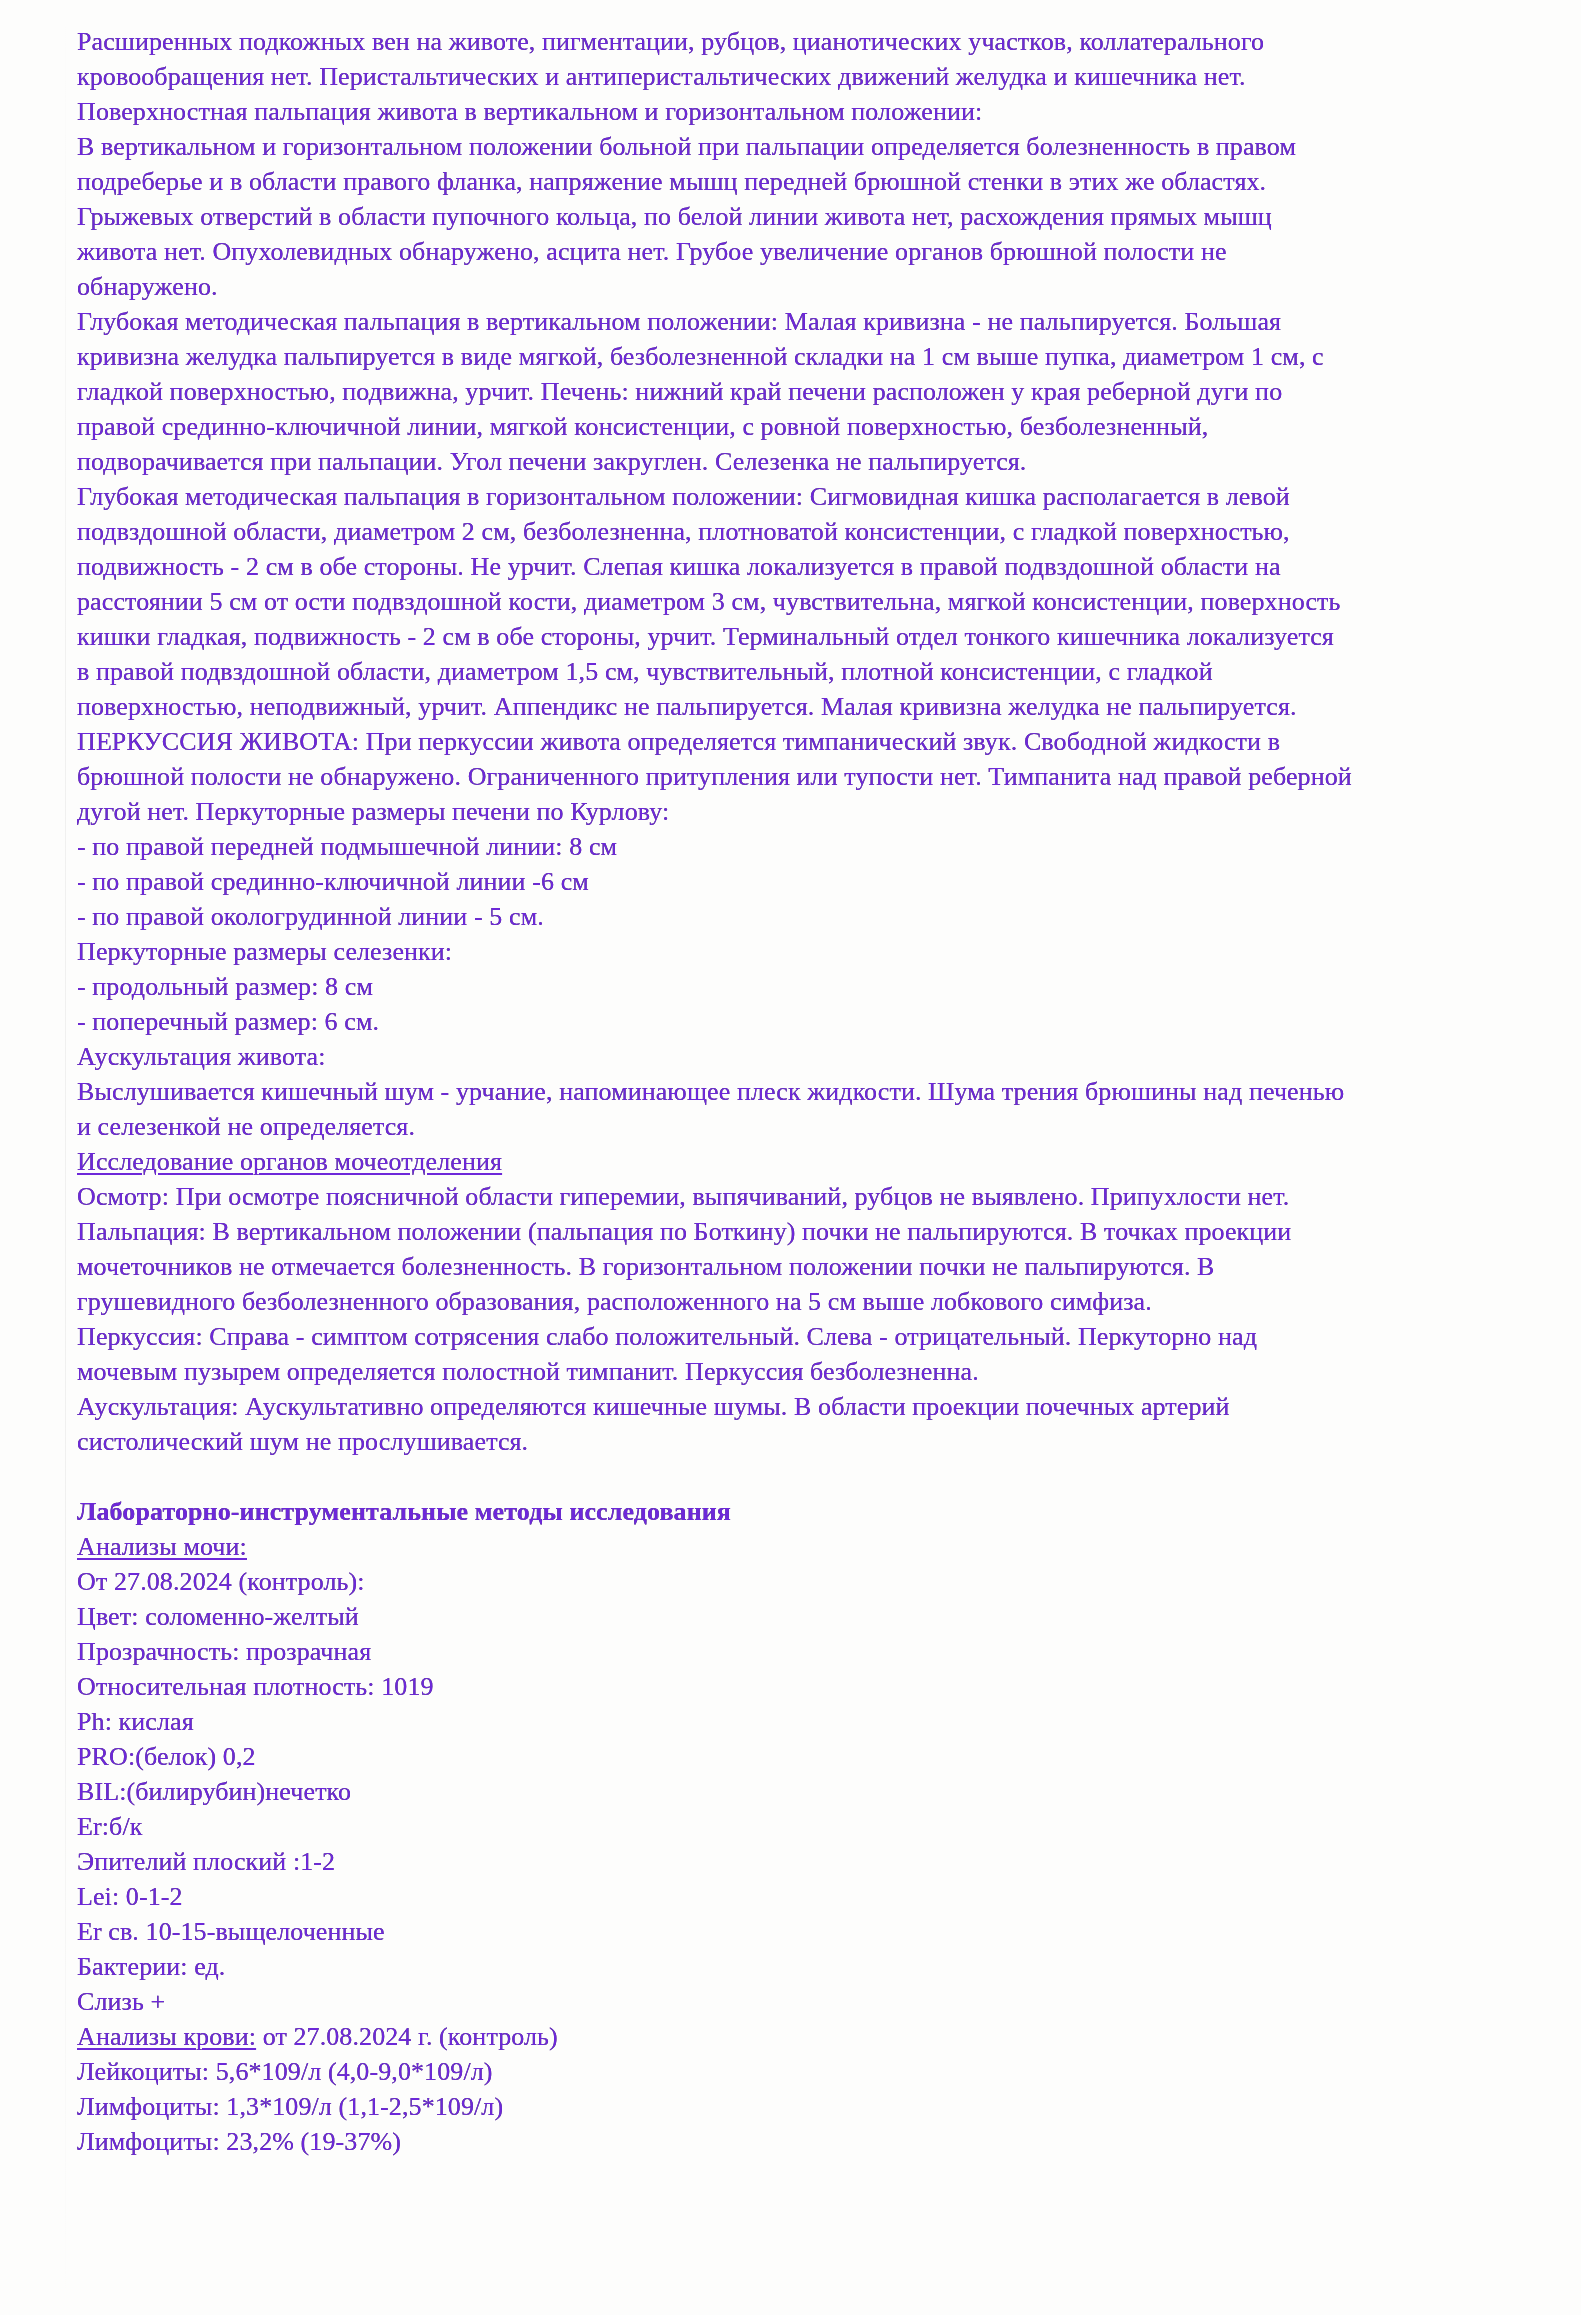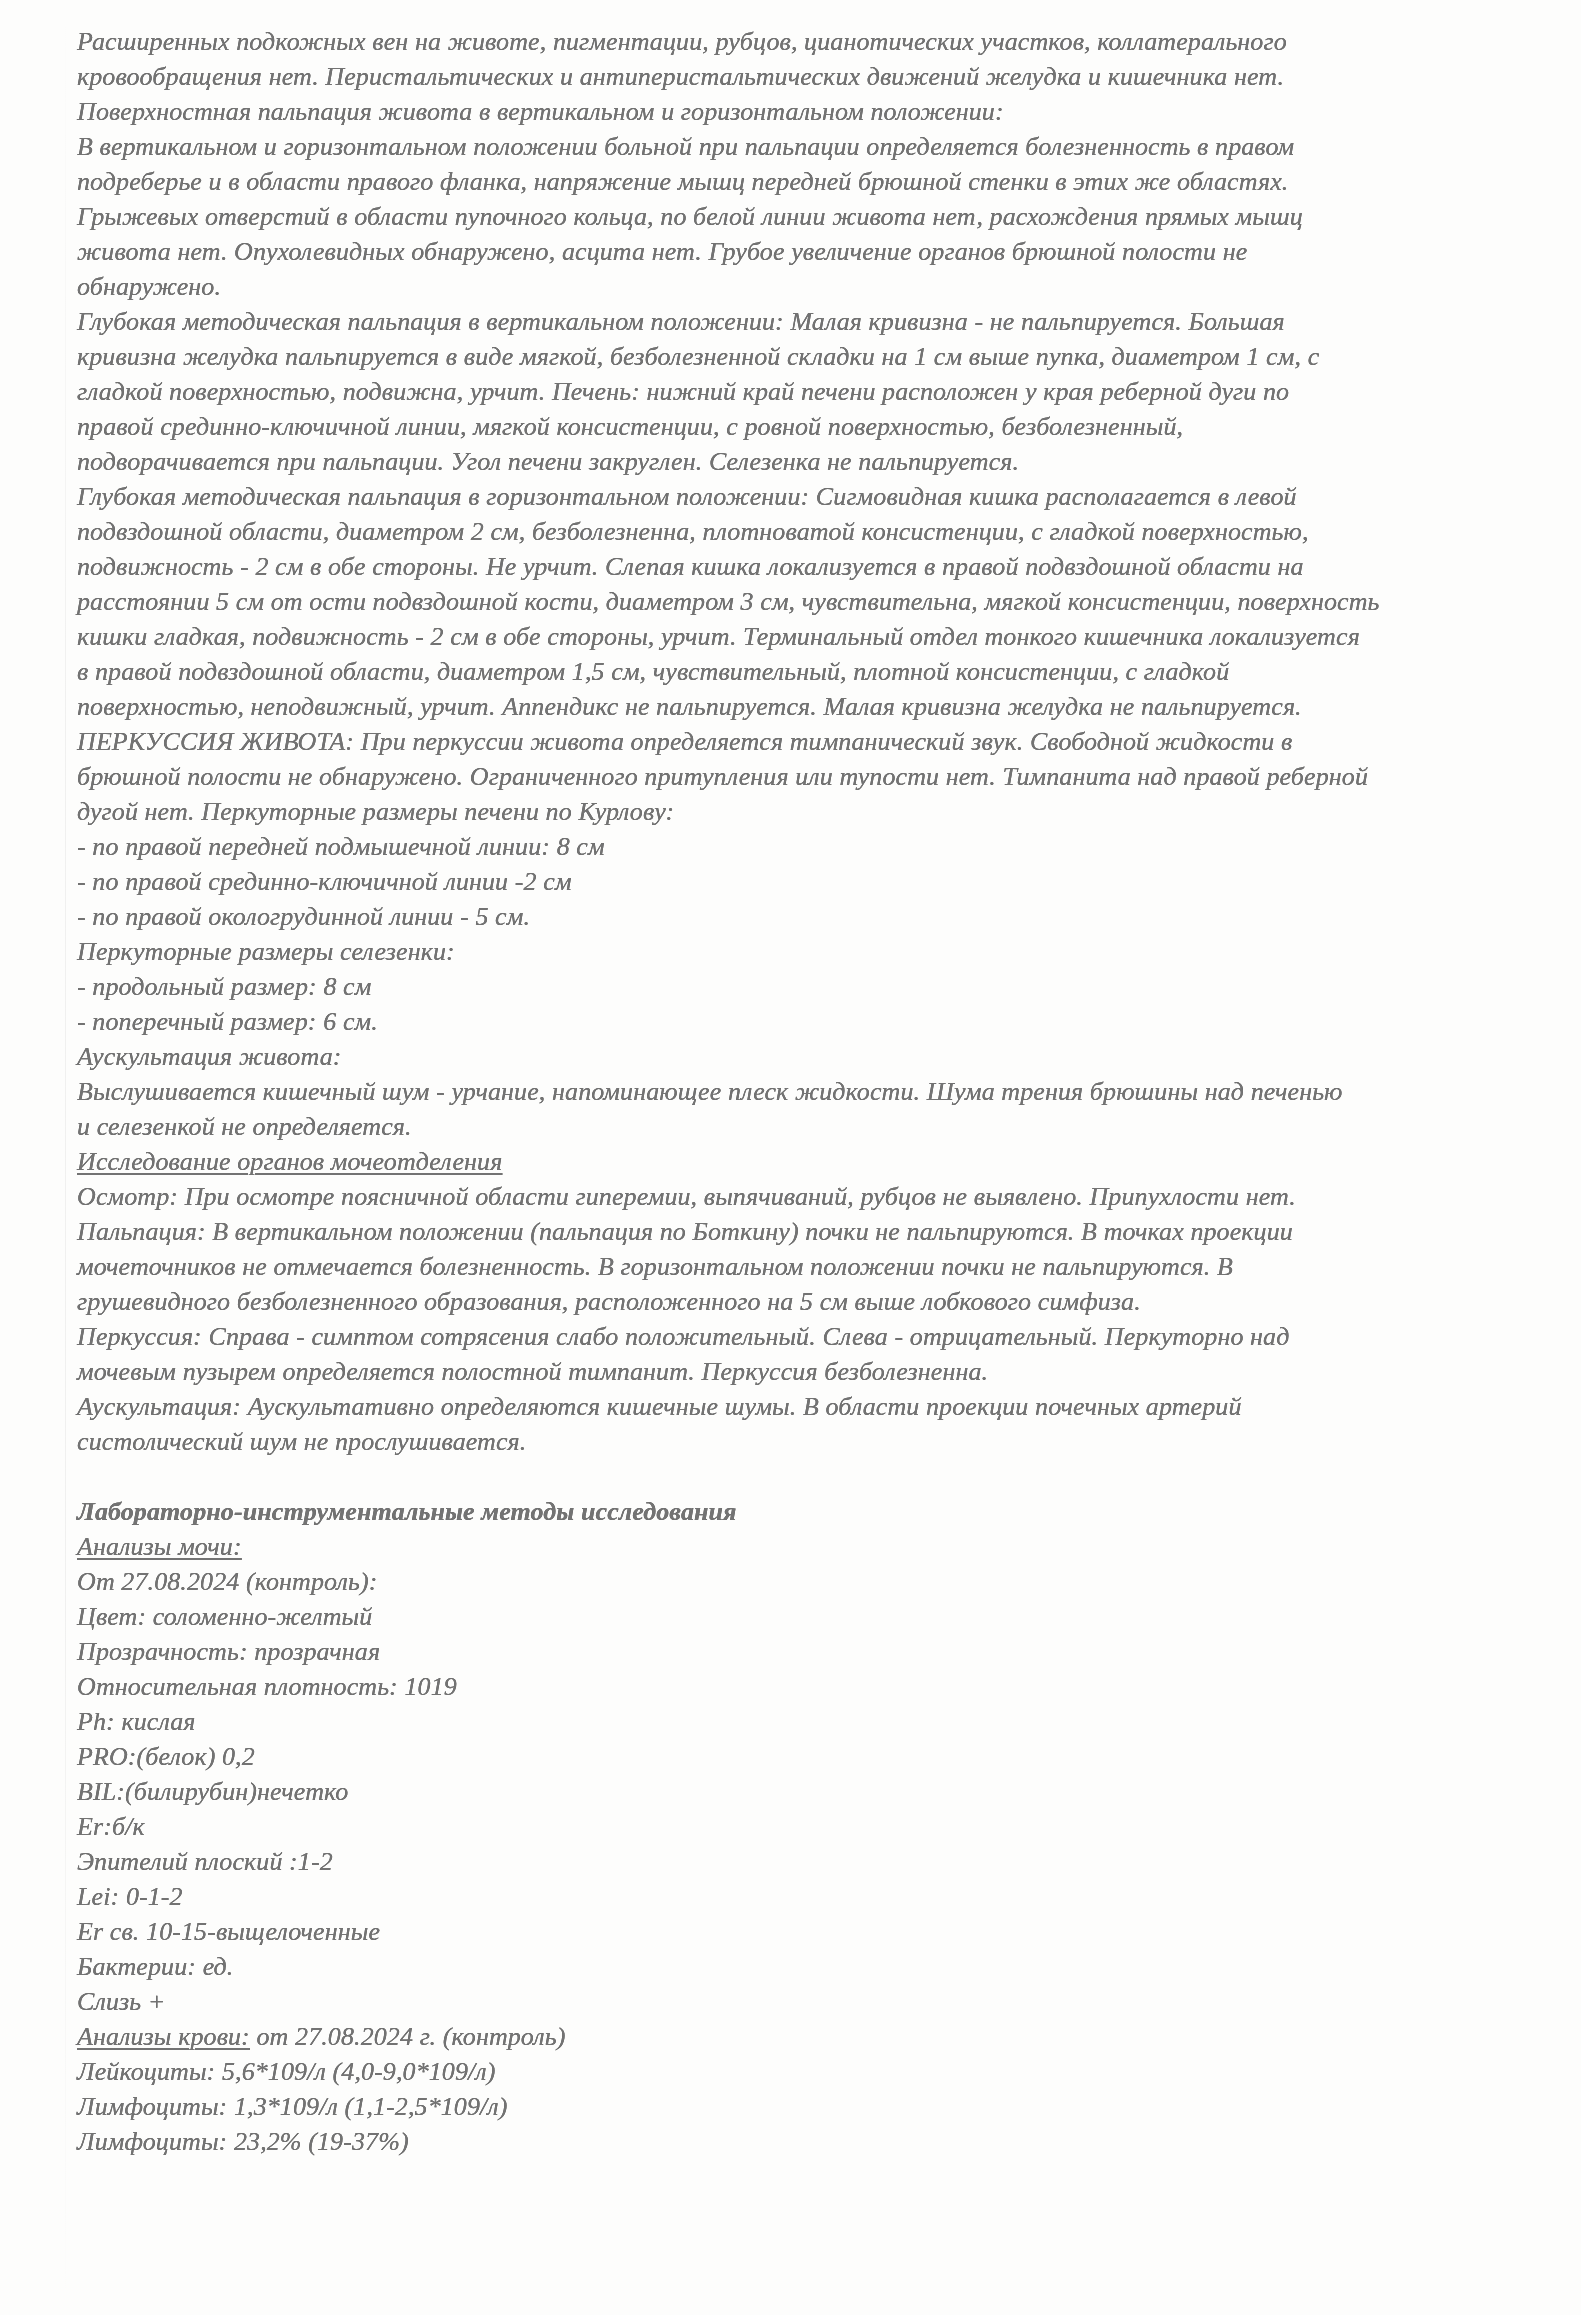--- a/index.html
+++ b/index.html
@@ -40,21 +40,21 @@
     left: 65px;
     top: 0;
     width: 1px;
     height: 100%;
     background: linear-gradient(#00000000, #0000000d 30%, #0000000d 70%, #00000000);
   }
 </style>
 </head>
 <body>
 
-<div class="page" style="background: rgb(253, 253, 252); color: #737373; font-style: italic;">
+<div class="page" style="background: rgb(253, 253, 252); color: #6d28d9;">
   <div class="scan-edge"></div>
   <div class="content">
       <div class="section">
         <div class="line"><span>Расширенных подкожных вен на животе, пигментации, рубцов, цианотических участков, коллатерального</span></div>
         <div class="line"><span>кровообращения нет. Перистальтических и антиперистальтических движений желудка и кишечника нет.</span></div>
         <div class="line"><span>Поверхностная пальпация живота в вертикальном и горизонтальном положении:</span></div>
         <div class="line"><span>В вертикальном и горизонтальном положении больной при пальпации определяется болезненность в правом</span></div>
         <div class="line"><span>подреберье и в области правого фланка, напряжение мышц передней брюшной стенки в этих же областях.</span></div>
         <div class="line"><span>Грыжевых отверстий в области пупочного кольца, по белой линии живота нет, расхождения прямых мышц</span></div>
         <div class="line"><span>живота нет. Опухолевидных обнаружено, асцита нет. Грубое увеличение органов брюшной полости не</span></div>
@@ -68,21 +68,21 @@
         <div class="line"><span>подвздошной области, диаметром 2 см, безболезненна, плотноватой консистенции, с гладкой поверхностью,</span></div>
         <div class="line"><span>подвижность - 2 см в обе стороны. Не урчит. Слепая кишка локализуется в правой подвздошной области на</span></div>
         <div class="line"><span>расстоянии 5 см от ости подвздошной кости, диаметром 3 см, чувствительна, мягкой консистенции, поверхность</span></div>
         <div class="line"><span>кишки гладкая, подвижность - 2 см в обе стороны, урчит. Терминальный отдел тонкого кишечника локализуется</span></div>
         <div class="line"><span>в правой подвздошной области, диаметром 1,5 см, чувствительный, плотной консистенции, с гладкой</span></div>
         <div class="line"><span>поверхностью, неподвижный, урчит. Аппендикс не пальпируется. Малая кривизна желудка не пальпируется.</span></div>
         <div class="line"><span>ПЕРКУССИЯ ЖИВОТА: При перкуссии живота определяется тимпанический звук. Свободной жидкости в</span></div>
         <div class="line"><span>брюшной полости не обнаружено. Ограниченного притупления или тупости нет. Тимпанита над правой реберной</span></div>
         <div class="line"><span>дугой нет. Перкуторные размеры печени по Курлову:</span></div>
         <div class="line"><span>- по правой передней подмышечной линии: 8 см</span></div>
-        <div class="line"><span>- по правой срединно-ключичной линии -2 см</span></div>
+        <div class="line"><span>- по правой срединно-ключичной линии -6 см</span></div>
         <div class="line"><span>- по правой окологрудинной линии - 5 см.</span></div>
         <div class="line"><span>Перкуторные размеры селезенки:</span></div>
         <div class="line"><span>- продольный размер: 8 см</span></div>
         <div class="line"><span>- поперечный размер: 6 см.</span></div>
         <div class="line"><span>Аускультация живота:</span></div>
         <div class="line"><span>Выслушивается кишечный шум - урчание, напоминающее плеск жидкости. Шума трения брюшины над печенью</span></div>
         <div class="line"><span>и селезенкой не определяется.</span></div>
         <div class="line"><span class="seg-u">Исследование органов мочеотделения</span></div>
         <div class="line"><span>Осмотр: При осмотре поясничной области гиперемии, выпячиваний, рубцов не выявлено. Припухлости нет.</span></div>
         <div class="line"><span>Пальпация: В вертикальном положении (пальпация по Боткину) почки не пальпируются. В точках проекции</span></div>

